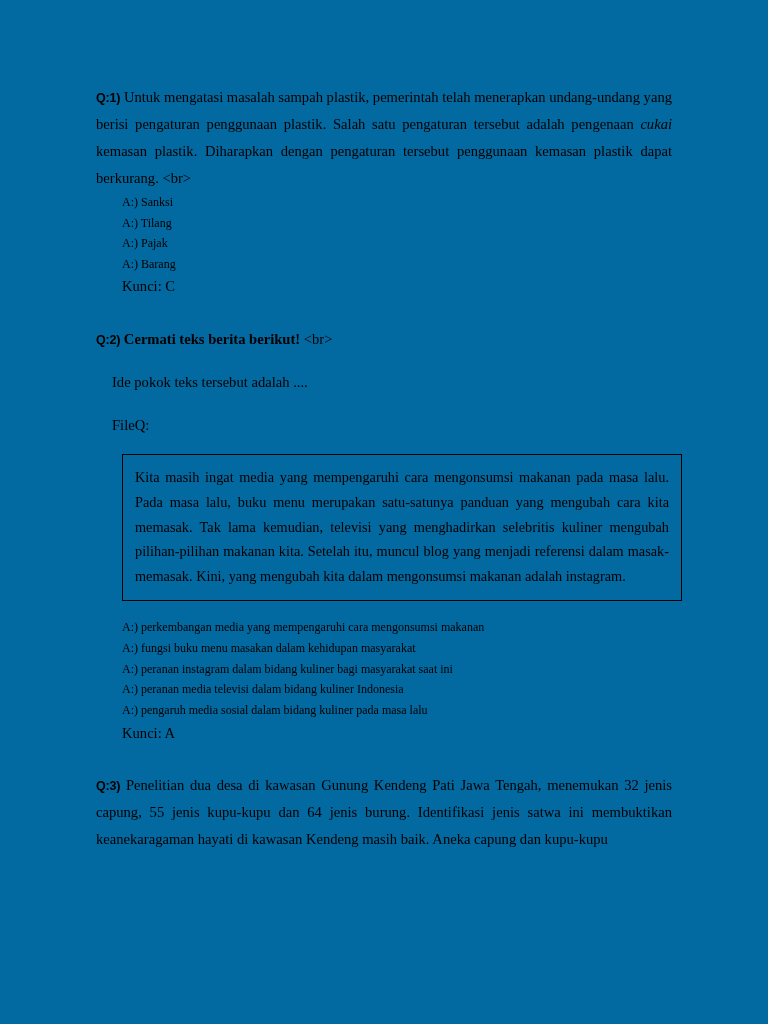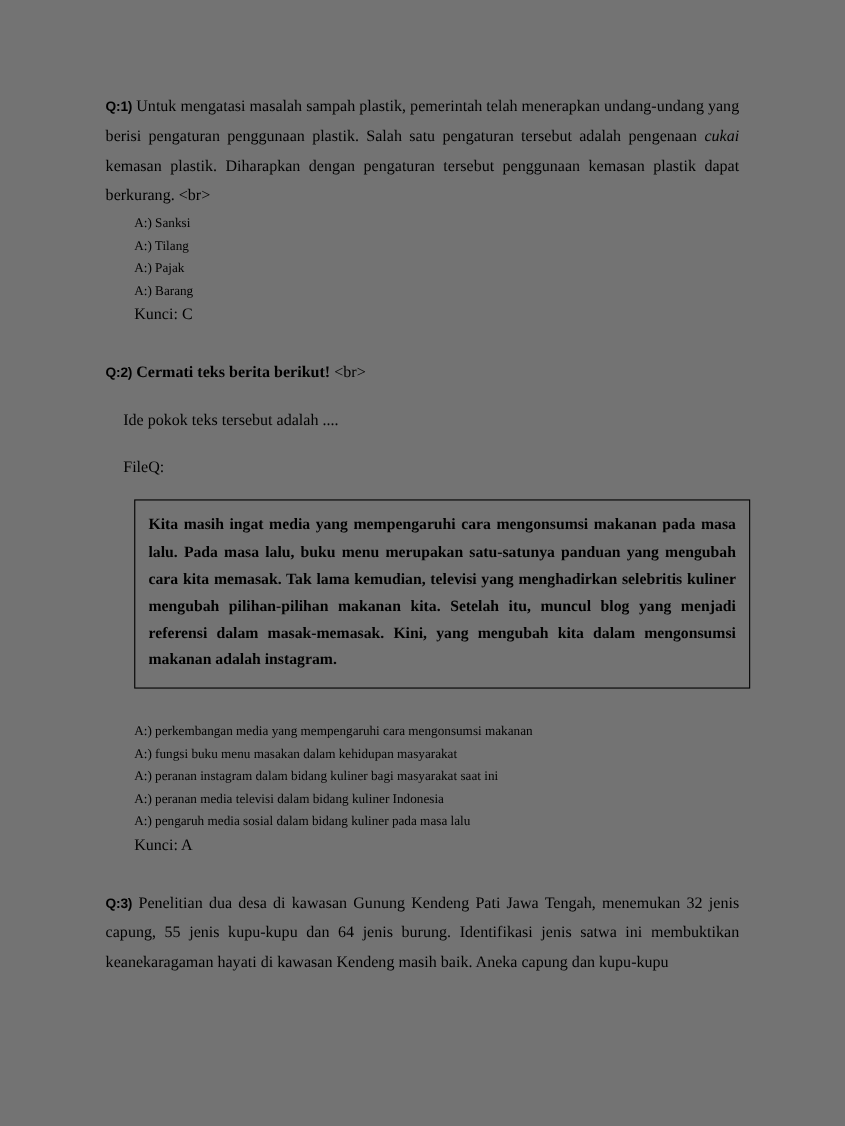--- a/index.html
+++ b/index.html
@@ -11,21 +11,21 @@
     width: 768px;
     height: 1024px;
     font-family: "Liberation Serif", serif;
     color: #000000;
     overflow: hidden;
   }
   .page {
     position: relative;
     width: 768px;
     height: 1024px;
-    background: #737373;
+    background: #0369a1;
     box-sizing: border-box;
     padding: 84px 96px 0 96px;
   }
   .q-block {
     margin-bottom: 0;
   }
   .q-para {
     font-size: 14.6px;
     line-height: 1.85;
     text-align: justify;
@@ -70,25 +70,24 @@
   .spacer-md { height: 16px; }
 
   .simple-line {
     font-size: 14.6px;
     line-height: 1.85;
     margin: 16px;
   }
 
   .passage-box {
     border: 1px solid #000000;
-    margin: 10px 0 12px 26px;
+    margin: 10px 0 0 26px;
     padding: 10px 12px 12px 12px;
     width: 560px;
     box-sizing: border-box;
-    font-weight: bold;
   }
   .passage-text {
     font-size: 14.3px;
     line-height: 1.72;
     text-align: justify;
     text-justify: inter-word;
     margin: 0;
   }
 </style>
 </head>

